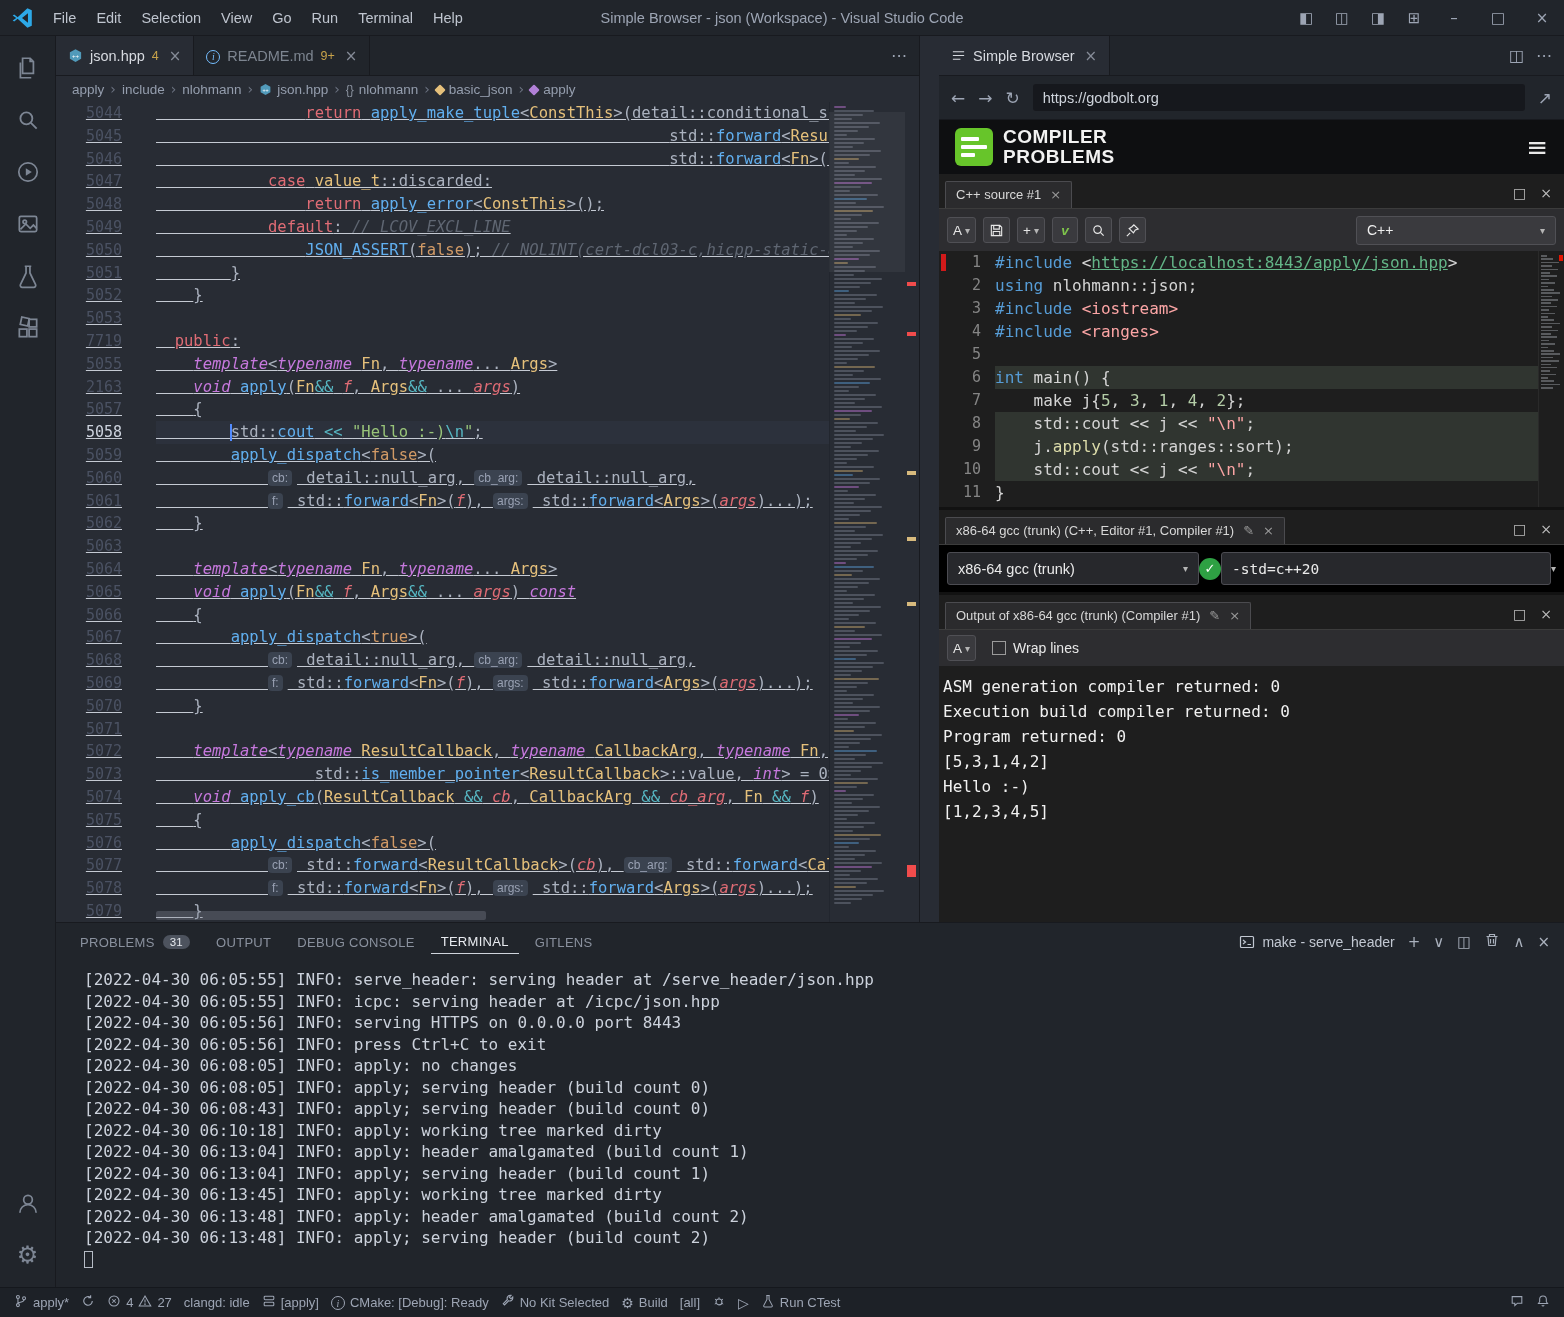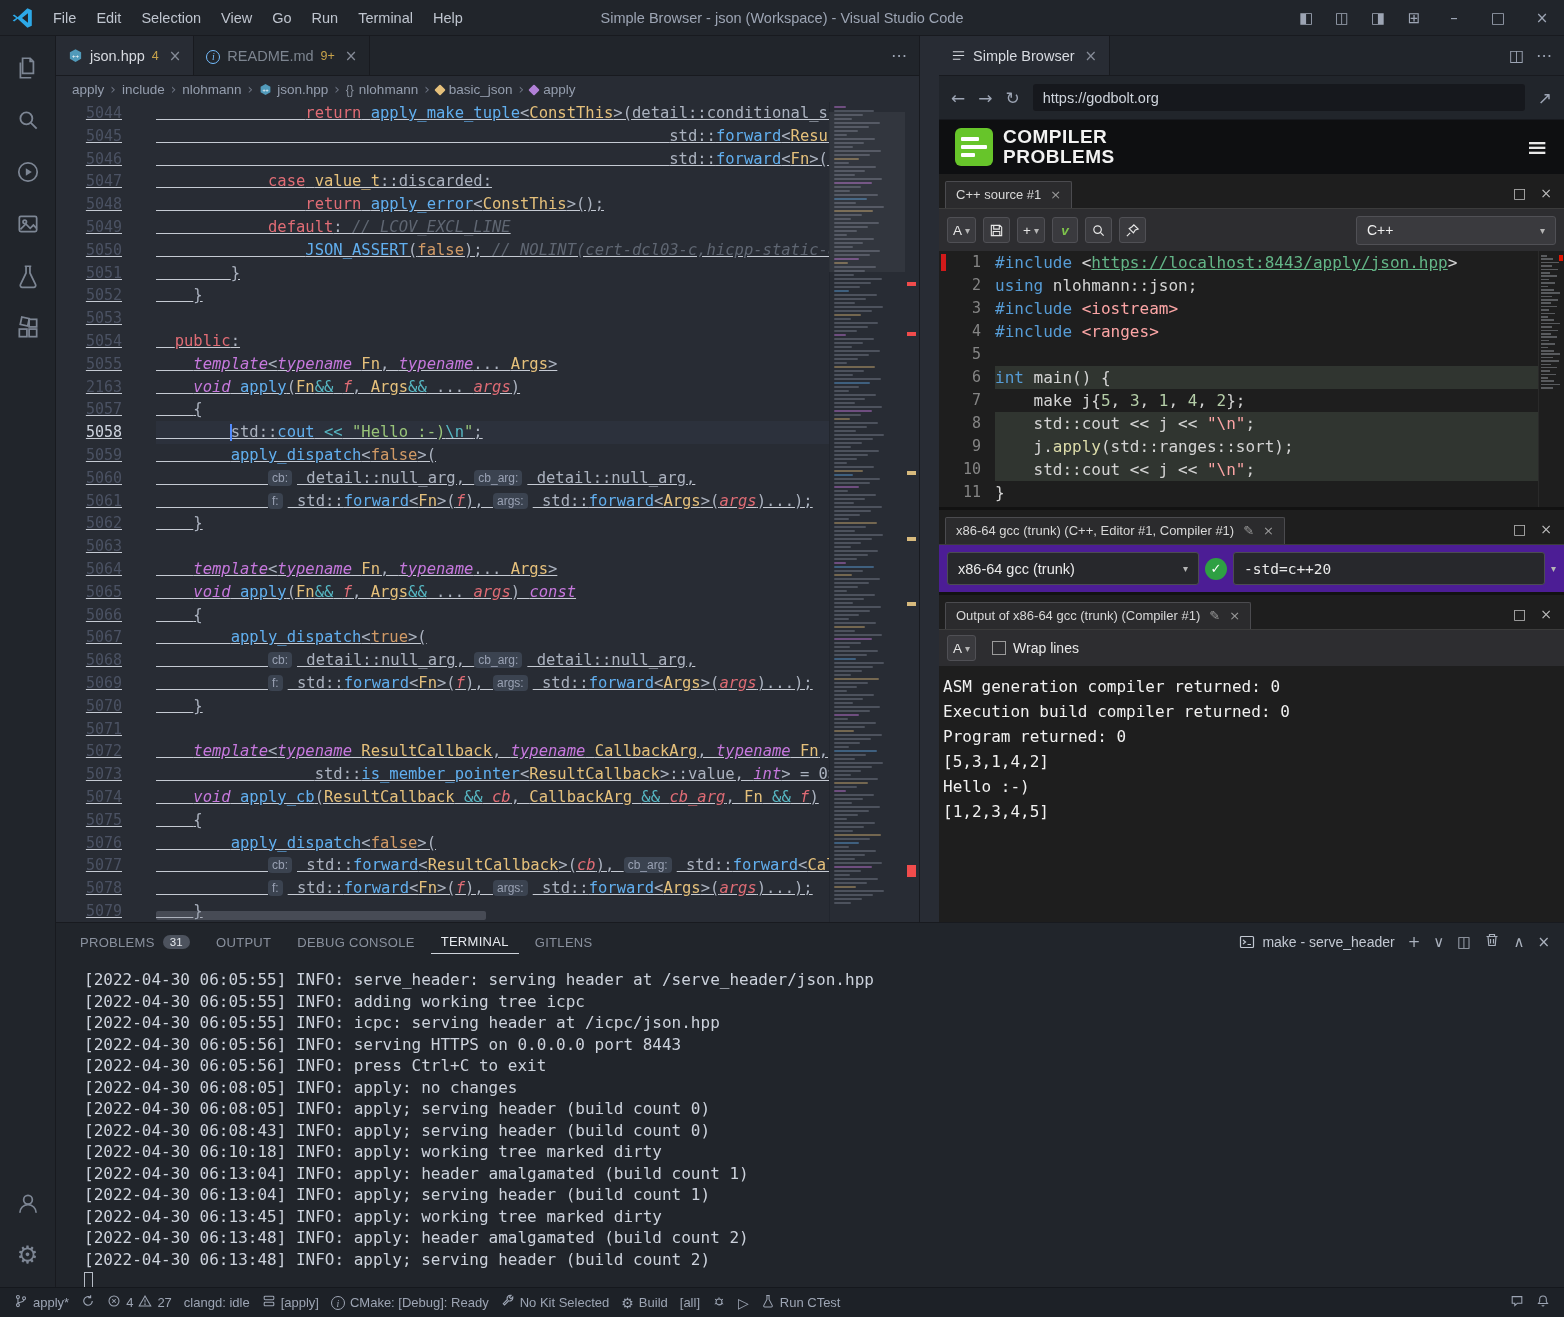--- a/index.html
+++ b/index.html
@@ -119,21 +119,21 @@
   .ce-line.hl{background:rgba(115,135,115,.22);}
   .c-mk{color:#569cd6;}
   .c-mp{color:#d4d4d4;}
   .c-ms{color:#fca5a5;}
   .c-mn{color:#b5cea8;}
   .c-mf{color:#dcdcaa;}
   .c-ml{color:#63b587;text-decoration:underline;}
   .ce-minimap{width:26px;flex:0 0 auto;padding:4px 2px;border-left:1px solid #2a2a2a;position:relative;overflow:hidden;}
   .ce-mmrow{height:1.6px;margin-bottom:1.8px;background:rgba(200,205,215,.35);}
   .ce-ruler-mark{position:absolute;top:4px;right:1px;width:4px;height:6px;background:#e51400;}
-  .ce-selrow{height:47px;flex:0 0 auto;background:#4c1d95;display:flex;align-items:center;gap:6px;padding:0 8px;}
+  .ce-selrow{height:47px;flex:0 0 auto;background:#000000;display:flex;align-items:center;gap:0;padding:0 8px;}
   .compiler-select{width:252px;height:33px;background:#27282c;border:1px solid #4c4c52;border-radius:3px;
     display:flex;align-items:center;justify-content:space-between;padding:0 10px;font-size:14.5px;color:#eaeaea;}
   .ok-badge{width:22px;height:22px;border-radius:50%;background:#2ea043;color:#fff;display:flex;align-items:center;
     justify-content:center;font-size:13px;flex:0 0 auto;}
   .options-input{flex:1;height:33px;background:#27282c;border:1px solid #4c4c52;border-radius:3px;display:flex;
     align-items:center;padding:0 10px;font-family:"DejaVu Sans Mono",monospace;font-size:14.5px;color:#eaeaea;}
   .ce-outbar{height:36px;flex:0 0 auto;background:#2d2d30;display:flex;align-items:center;gap:16px;padding:0 8px;}
   .chkbox{width:14px;height:14px;border:1px solid #9a9a9a;display:inline-block;flex:0 0 auto;}
   .wrap-label{font-size:14px;color:#e8e8e8;display:flex;align-items:center;gap:7px;}
   .ce-output{flex:1;background:#1e1e1e;padding:8px 4px;font-family:"DejaVu Sans Mono",monospace;font-size:16px;
@@ -327,21 +327,21 @@
                 <div class="gln">5044</div>
                 <div class="gln">5045</div>
                 <div class="gln">5046</div>
                 <div class="gln">5047</div>
                 <div class="gln">5048</div>
                 <div class="gln">5049</div>
                 <div class="gln">5050</div>
                 <div class="gln">5051</div>
                 <div class="gln">5052</div>
                 <div class="gln">5053</div>
-                <div class="gln">5054</div>
+                <div class="gln">7719</div>
                 <div class="gln">5055</div>
                 <div class="gln">2163</div>
                 <div class="gln">5057</div>
                 <div class="gln cur">5058</div>
                 <div class="gln">5059</div>
                 <div class="gln">5060</div>
                 <div class="gln">5061</div>
                 <div class="gln">5062</div>
                 <div class="gln">5063</div>
                 <div class="gln">5064</div>
@@ -874,21 +874,20 @@
               <svg viewBox="0 0 16 16">
                   <path fill="none" stroke="currentColor" stroke-width="1.2" d="M2.5 4.5h11M5.5 4.5v-2h5v2M4 4.5l.8 9h6.4l.8-9M6.5 7v4.5M9.5 7v4.5"></path>
                 </svg>
             </span>
             <span class="uni">∧</span>
             <span class="uni">×</span>
           </div>
         </div>
         <div class="terminal">
             <div class="term-line">[2022-04-30 06:05:55] INFO: serve_header: serving header at /serve_header/json.hpp</div>
-            <div class="term-line">[2022-04-30 06:05:55] INFO: adding working tree icpc</div>
             <div class="term-line">[2022-04-30 06:05:55] INFO: icpc: serving header at /icpc/json.hpp</div>
             <div class="term-line">[2022-04-30 06:05:56] INFO: serving HTTPS on 0.0.0.0 port 8443</div>
             <div class="term-line">[2022-04-30 06:05:56] INFO: press Ctrl+C to exit</div>
             <div class="term-line">[2022-04-30 06:08:05] INFO: apply: no changes</div>
             <div class="term-line">[2022-04-30 06:08:05] INFO: apply; serving header (build count 0)</div>
             <div class="term-line">[2022-04-30 06:08:43] INFO: apply; serving header (build count 0)</div>
             <div class="term-line">[2022-04-30 06:10:18] INFO: apply: working tree marked dirty</div>
             <div class="term-line">[2022-04-30 06:13:04] INFO: apply: header amalgamated (build count 1)</div>
             <div class="term-line">[2022-04-30 06:13:04] INFO: apply; serving header (build count 1)</div>
             <div class="term-line">[2022-04-30 06:13:45] INFO: apply: working tree marked dirty</div>

